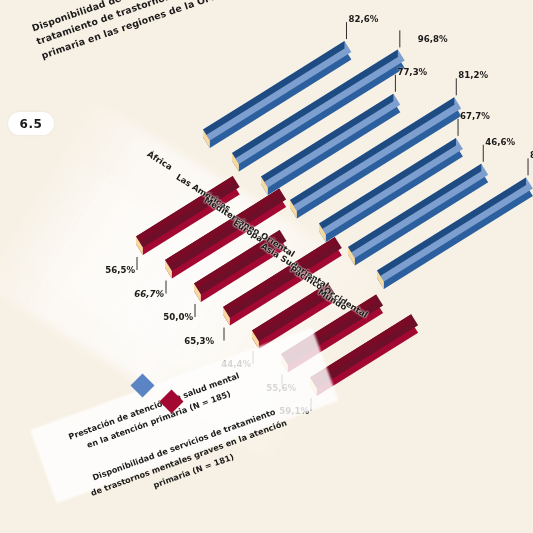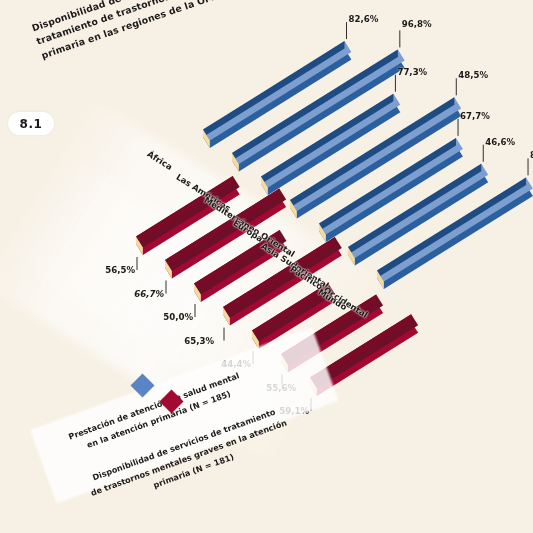--- a/index.html
+++ b/index.html
@@ -149,41 +149,41 @@
       <polygon points="281.0,354.0 376.2,294.5 376.2,302.0 281.0,361.5" fill="#7a0a26"></polygon>
       <polygon points="281.0,354.0 287.9,365.0 287.9,372.5 281.0,361.5" fill="#f6daa0"></polygon>
       <line x1="282" y1="374.5246252500335" x2="282" y2="387.5246252500335" stroke="#1a1a1a" stroke-width="0.9"></line>
       <polygon points="310.0,385.0 411.2,321.7 418.1,332.8 316.9,396.0" fill="#a30832"></polygon>
       <polygon points="310.0,377.5 411.2,314.2 418.1,325.3 316.9,388.5" fill="#6d0f29"></polygon>
       <polygon points="310.0,377.5 411.2,314.2 411.2,321.7 310.0,385.0" fill="#7a0a26"></polygon>
       <polygon points="310.0,377.5 316.9,388.5 316.9,396.0 310.0,385.0" fill="#f6daa0"></polygon>
       <line x1="311" y1="398.0246252500335" x2="311" y2="411.0246252500335" stroke="#1a1a1a" stroke-width="0.9"></line>
     </svg>
 
-  <div class="badge">8.1</div>
+  <div class="badge">6.5</div>
 
   <div class="title">Disponibilidad de servicios de atención de
 salud mental y de tratamiento de trastornos mentales
 graves en la atención primaria en las regiones de la OMS
 y en el mundo</div>
 
   <div id="cat-layer">
       <div class="cat" style="left: 148px; top: 148px;">África</div>
       <div class="cat" style="left: 176.5px; top: 171px;">Las Américas</div>
       <div class="cat" style="left: 205px; top: 194px;">Mediterráneo Oriental</div>
       <div class="cat" style="left: 233.5px; top: 217px;">Europa</div>
       <div class="cat" style="left: 262px; top: 240px;">Asia Sudoriental</div>
       <div class="cat" style="left: 290.5px; top: 263px;">Pacífico Occidental</div>
       <div class="cat" style="left: 319px; top: 286px;">Mundo</div>
     </div>
   <div id="val-layer">
       <div class="val right" style="left: 348.499px; top: 14.0819px;">82,6%</div>
-      <div class="val right" style="left: 401.824px; top: 19px;">96,8%</div>
+      <div class="val right" style="left: 401.824px; top: 34px; padding-left: 16px;">96,8%</div>
       <div class="val right" style="left: 397.419px; top: 66.7552px;">77,3%</div>
-      <div class="val right" style="left: 458.282px; top: 70.3451px;">48,5%</div>
+      <div class="val right" style="left: 458.282px; top: 70.3451px;">81,2%</div>
       <div class="val right" style="left: 460.045px; top: 110.865px;">67,7%</div>
       <div class="val right" style="left: 485.276px; top: 136.72px;">46,6%</div>
       <div class="val right" style="left: 530.036px; top: 150.372px;">87,0%</div>
       <div class="val left" style="left: 135px; top: 265.025px;">56,5%</div>
       <div class="val left" style="left: 164px; top: 288.525px; font-style: italic;">66,7%</div>
       <div class="val left" style="left: 193px; top: 312.025px;">50,0%</div>
       <div class="val left" style="left: 214px; top: 335.525px;">65,3%</div>
       <div class="val left" style="left: 251px; top: 359.025px;">44,4%</div>
       <div class="val left" style="left: 280px; top: 382.525px; margin-left: 16px;">55,6%</div>
       <div class="val left" style="left: 309px; top: 406.025px;">59,1%</div>

